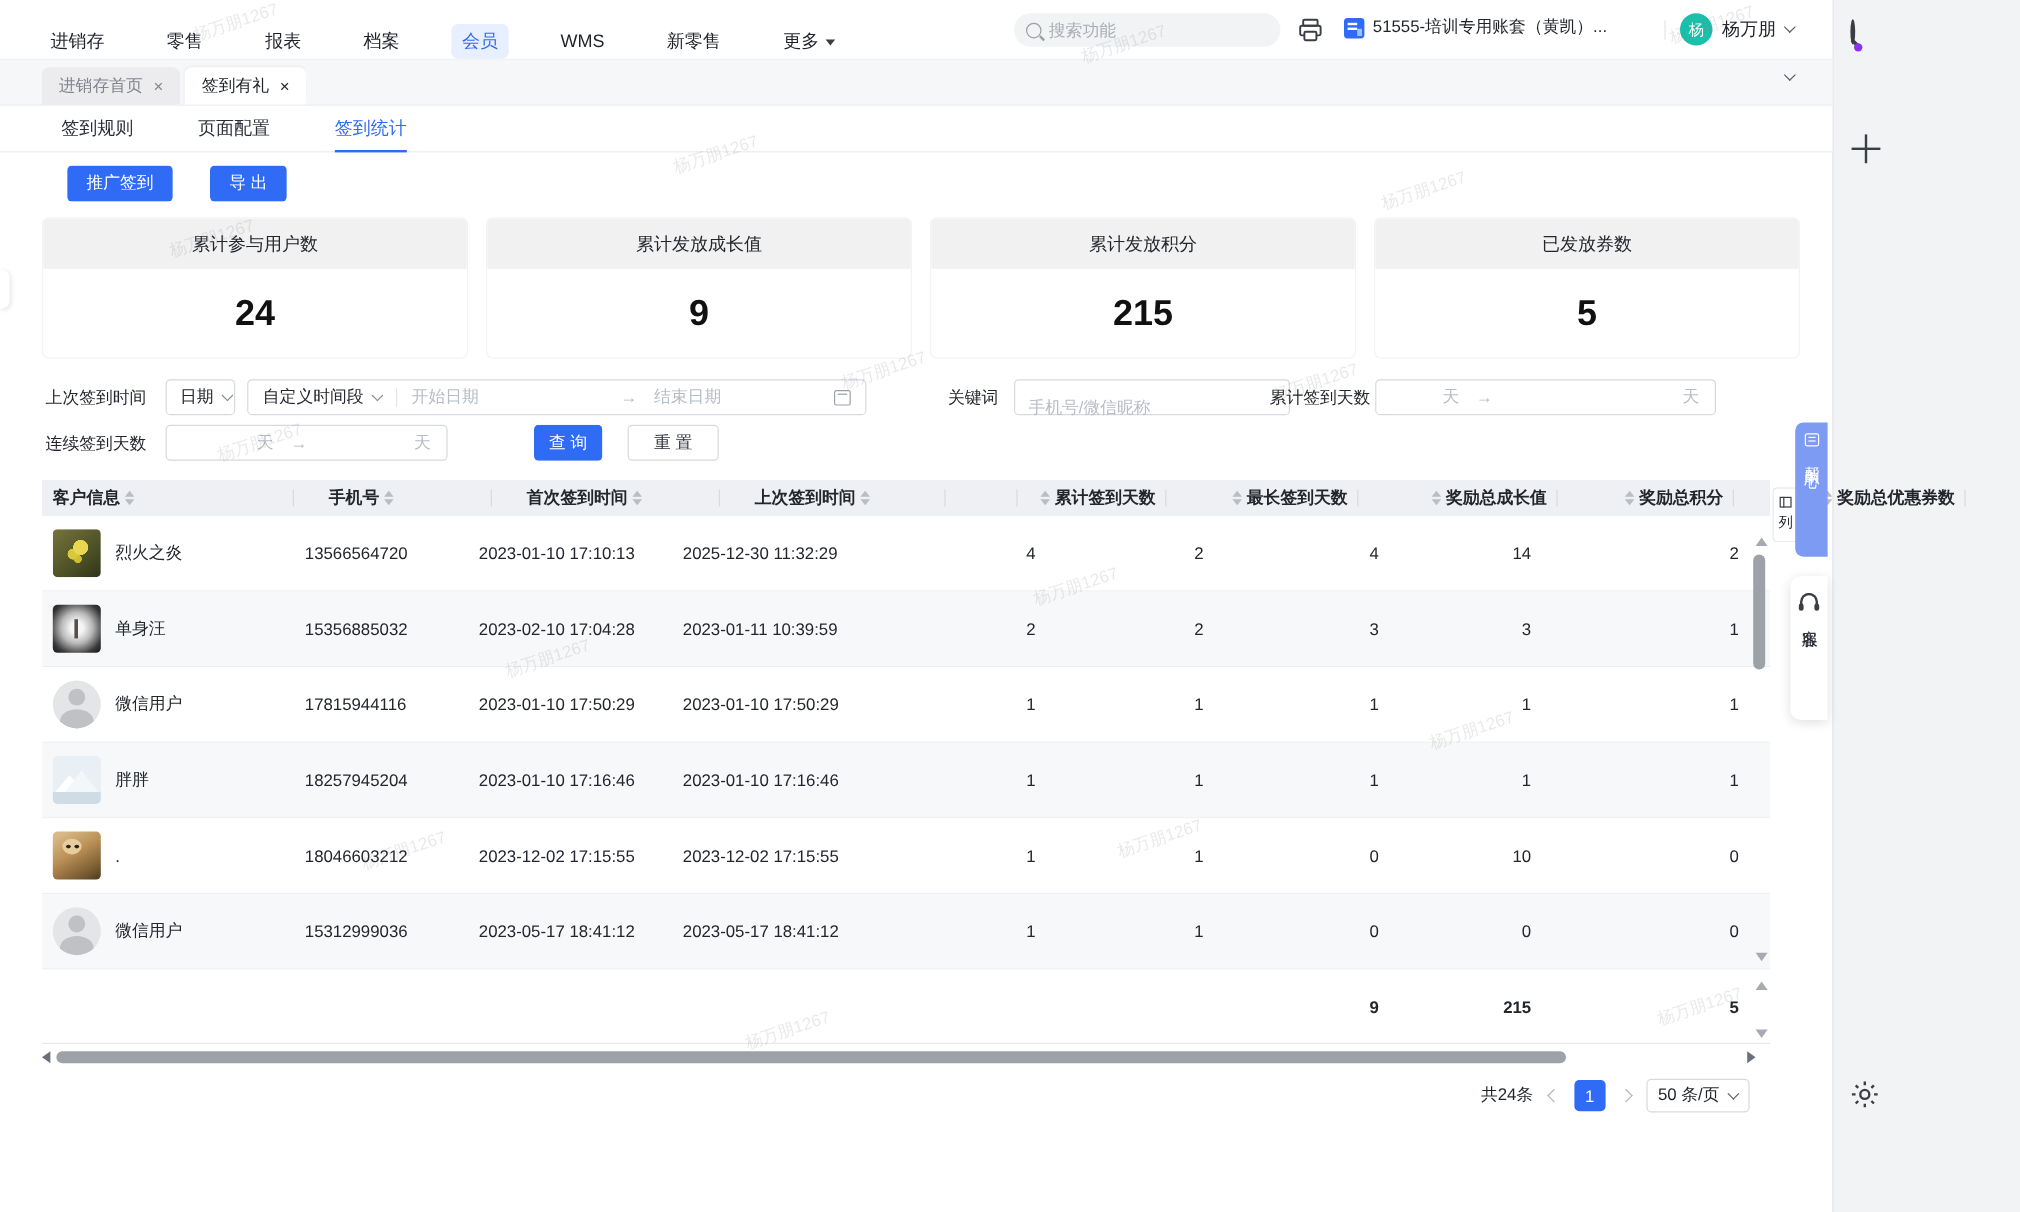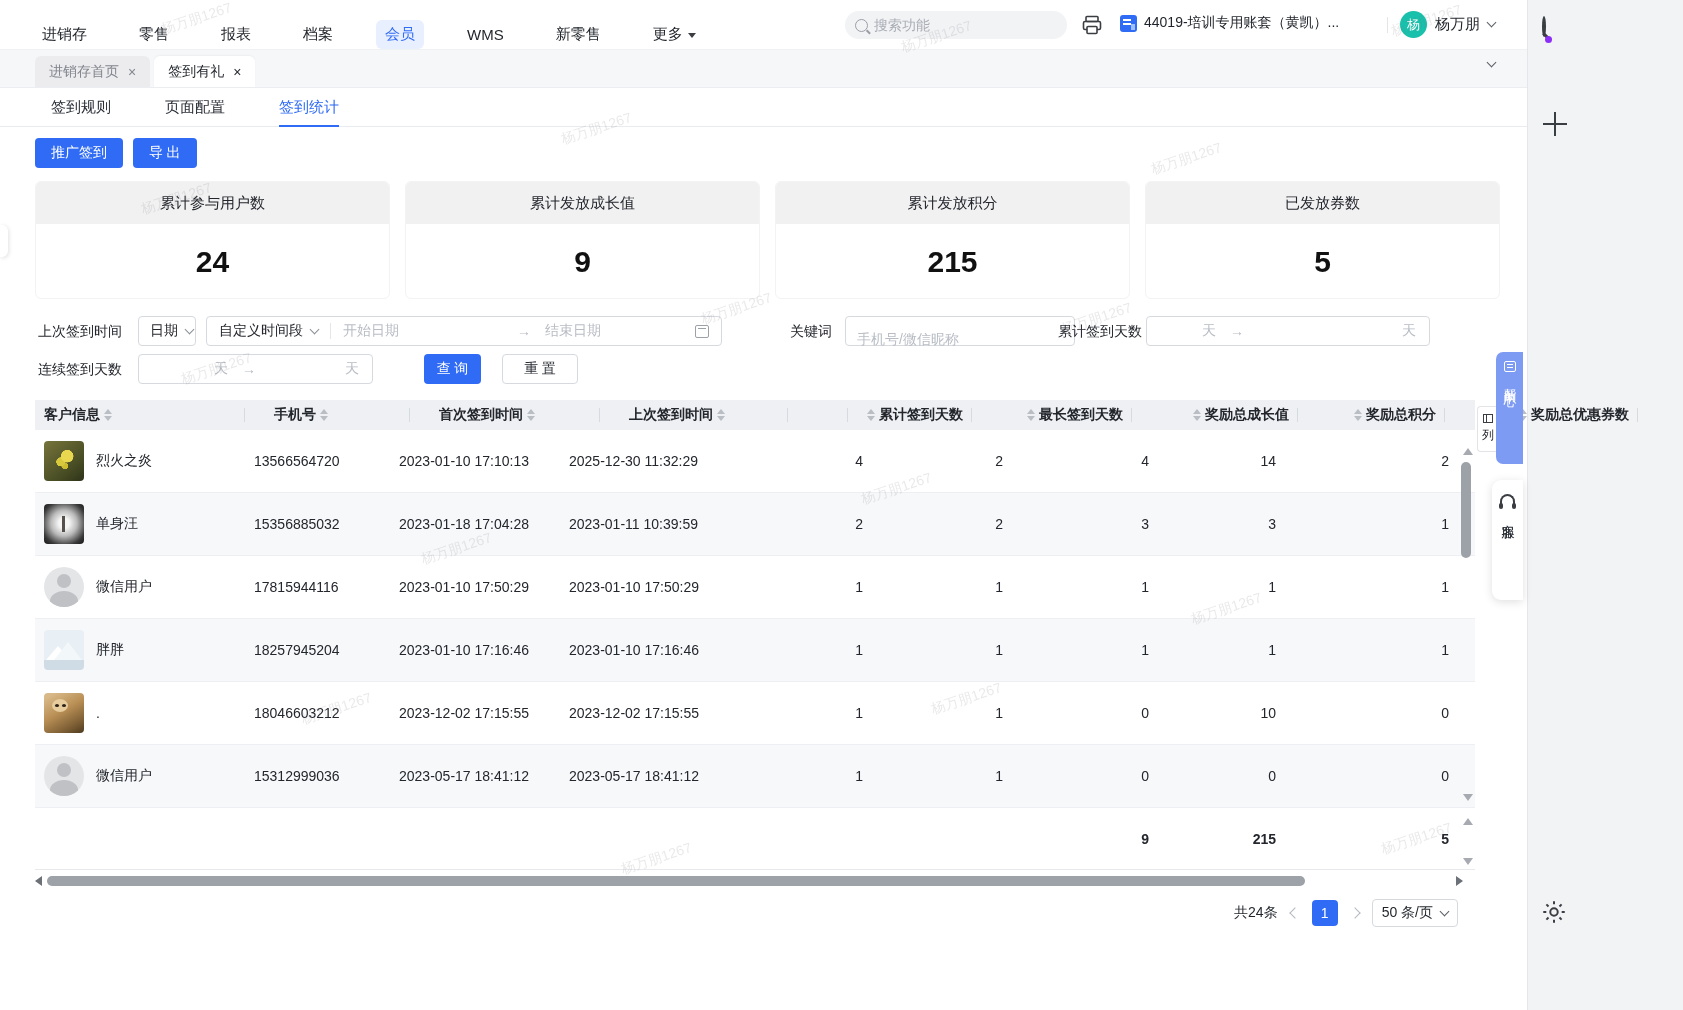--- a/index.html
+++ b/index.html
@@ -64,21 +64,21 @@
 
   
   .subtabs { position:absolute; left:0; top:88px; width:1527px; height:39px; background:#fff;
     border-bottom:1px solid #e9ebee; display:flex; align-items:center; padding-left:51px; gap:54px; z-index:3; }
   .subtab { font-size:15px; color:#2a2e36; height:39px; display:flex; align-items:center; position:relative; cursor:pointer; }
   .subtab.active-true { color:#2f6bf5; }
   .subtab.active-true::after { content:""; position:absolute; left:0; right:0; bottom:0; height:2px; background:#2f6bf5; }
 
   
   .btn { display:inline-flex; align-items:center; justify-content:center; height:30px; border-radius:4px;
-    font-size:14px; cursor:pointer; border:1px solid transparent; font-family:Liberation Serif, serif; }
+    font-size:14px; cursor:pointer; border:1px solid transparent; font-family:Liberation Sans, sans-serif;margin-left:21px; }
   .btn-primary { background:#2f6bf5; color:#fff; }
   .btn-plain { background:#fff; color:#2a2e36; border-color:#d6d9de; }
   .actions { position:absolute; left:35px; top:138px; display:flex; gap:10px; }
   .actions .btn { padding:0 15px; }
 
   
   .cards { position:absolute; left:35px; top:181px; display:flex; gap:15px; }
   .card { width:355px; height:118px; border-radius:6px; overflow:hidden; border:1px solid #f3f3f4; background:#fff; }
   .card-head { height:42px; background:#f1f1f2; display:flex; align-items:center; justify-content:center;
     font-size:15px; color:#23262c; }
@@ -259,21 +259,21 @@
     <div class="printer">
       <svg width="22" height="22" viewBox="0 0 22 22" fill="none" stroke="#3a3d42" stroke-width="1.6">
         <rect x="5" y="2.5" width="12" height="5" rx="1"></rect>
         <rect x="2.5" y="7.5" width="17" height="8" rx="1.5"></rect>
         <rect x="6" y="12.5" width="10" height="7" rx="1" fill="#fff"></rect>
       </svg>
     </div>
 
     <div class="acct">
       <span class="acct-icon"></span>
-      <span class="acct-name">44019-培训专用账套（黄凯）...</span>
+      <span class="acct-name">51555-培训专用账套（黄凯）...</span>
     </div>
 
     <div class="nav-divider"></div>
 
     <div class="userbox">
       <span class="avatar-badge">杨</span>
       <span class="user-name">杨万朋</span>
       <span class="chev"></span>
     </div>
   </div>
@@ -444,21 +444,21 @@
           <div class="td num">14</div>
           <div class="td num">2</div>
         </div>
 
         <div class="tr grid">
           <div class="td">
             <span class="avatar avatar-tree"></span>
             <span>单身汪</span>
           </div>
           <div class="td">15356885032</div>
-          <div class="td">2023-01-18 17:04:28</div>
+          <div class="td">2023-02-10 17:04:28</div>
           <div class="td">2023-01-11 10:39:59</div>
           <div class="td"></div>
           <div class="td num">2</div>
           <div class="td num">2</div>
           <div class="td num">3</div>
           <div class="td num">3</div>
           <div class="td num">1</div>
         </div>
 
         <div class="tr grid">

